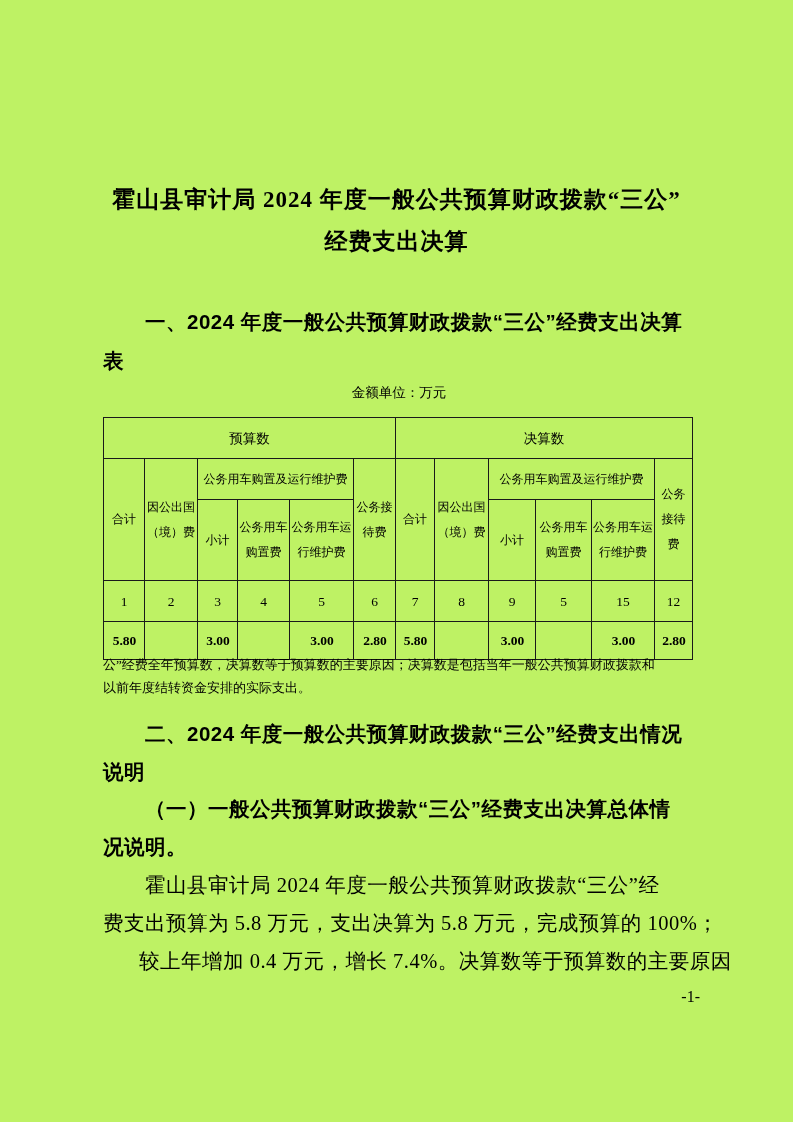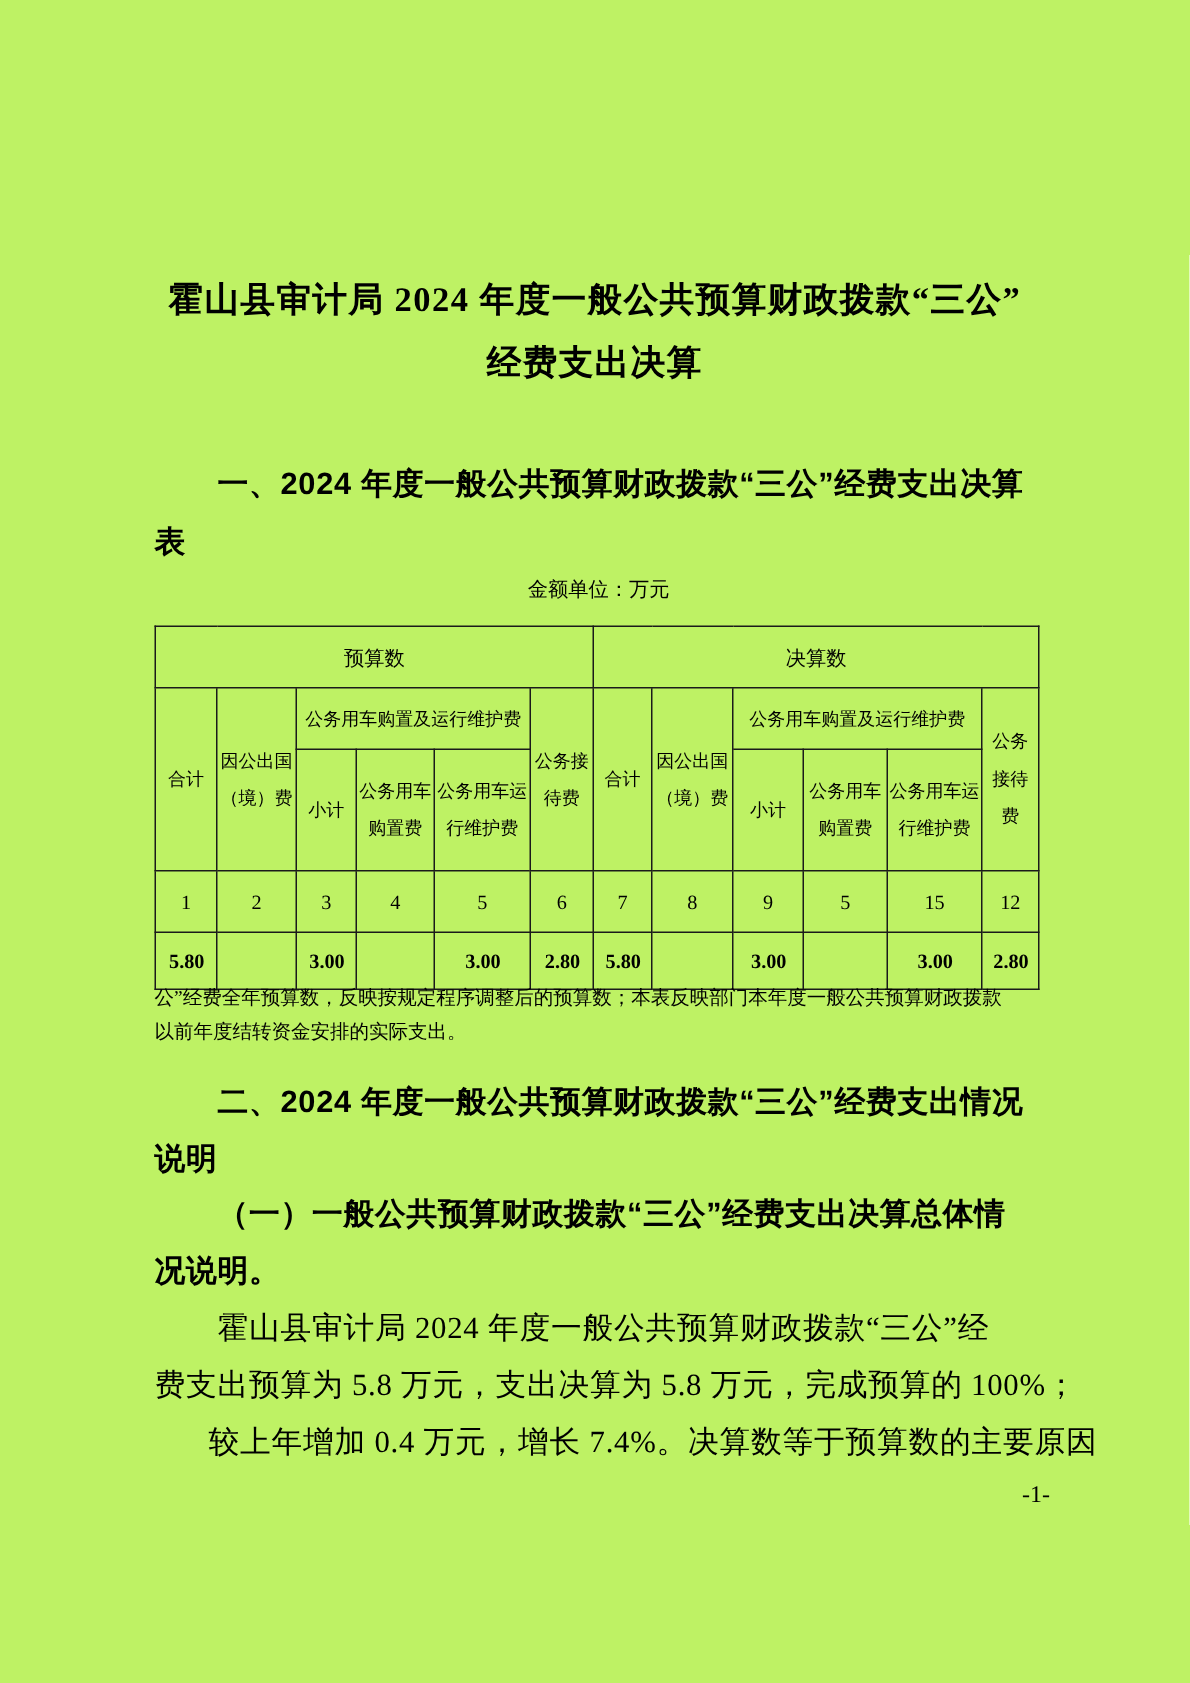--- a/index.html
+++ b/index.html
@@ -141,21 +141,21 @@
       <td></td>
       <td>3.00</td>
       <td></td>
       <td>3.00</td>
       <td>2.80</td>
     </tr>
   </tbody>
     </table>
 
   <div class="note">
-    <div>公”经费全年预算数，反映按规定程序调整后的预算数；本表反映部门本年度一般公共预算财政拨款</div>
+    <div>公”经费全年预算数，决算数等于预算数的主要原因；决算数是包括当年一般公共预算财政拨款和</div>
     <div>以前年度结转资金安排的实际支出。</div>
   </div>
 
   <div class="line heading indent s2-l1">二、2024 年度一般公共预算财政拨款“三公”经费支出情况</div>
   <div class="line heading s2-l2">说明</div>
 
   <div class="line heading indent sub-l1">（一）一般公共预算财政拨款“三公”经费支出决算总体情</div>
   <div class="line heading sub-l2">况说明。</div>
 
   <div class="line body-text indent body-l1">霍山县审计局 2024 年度一般公共预算财政拨款“三公”经</div>

